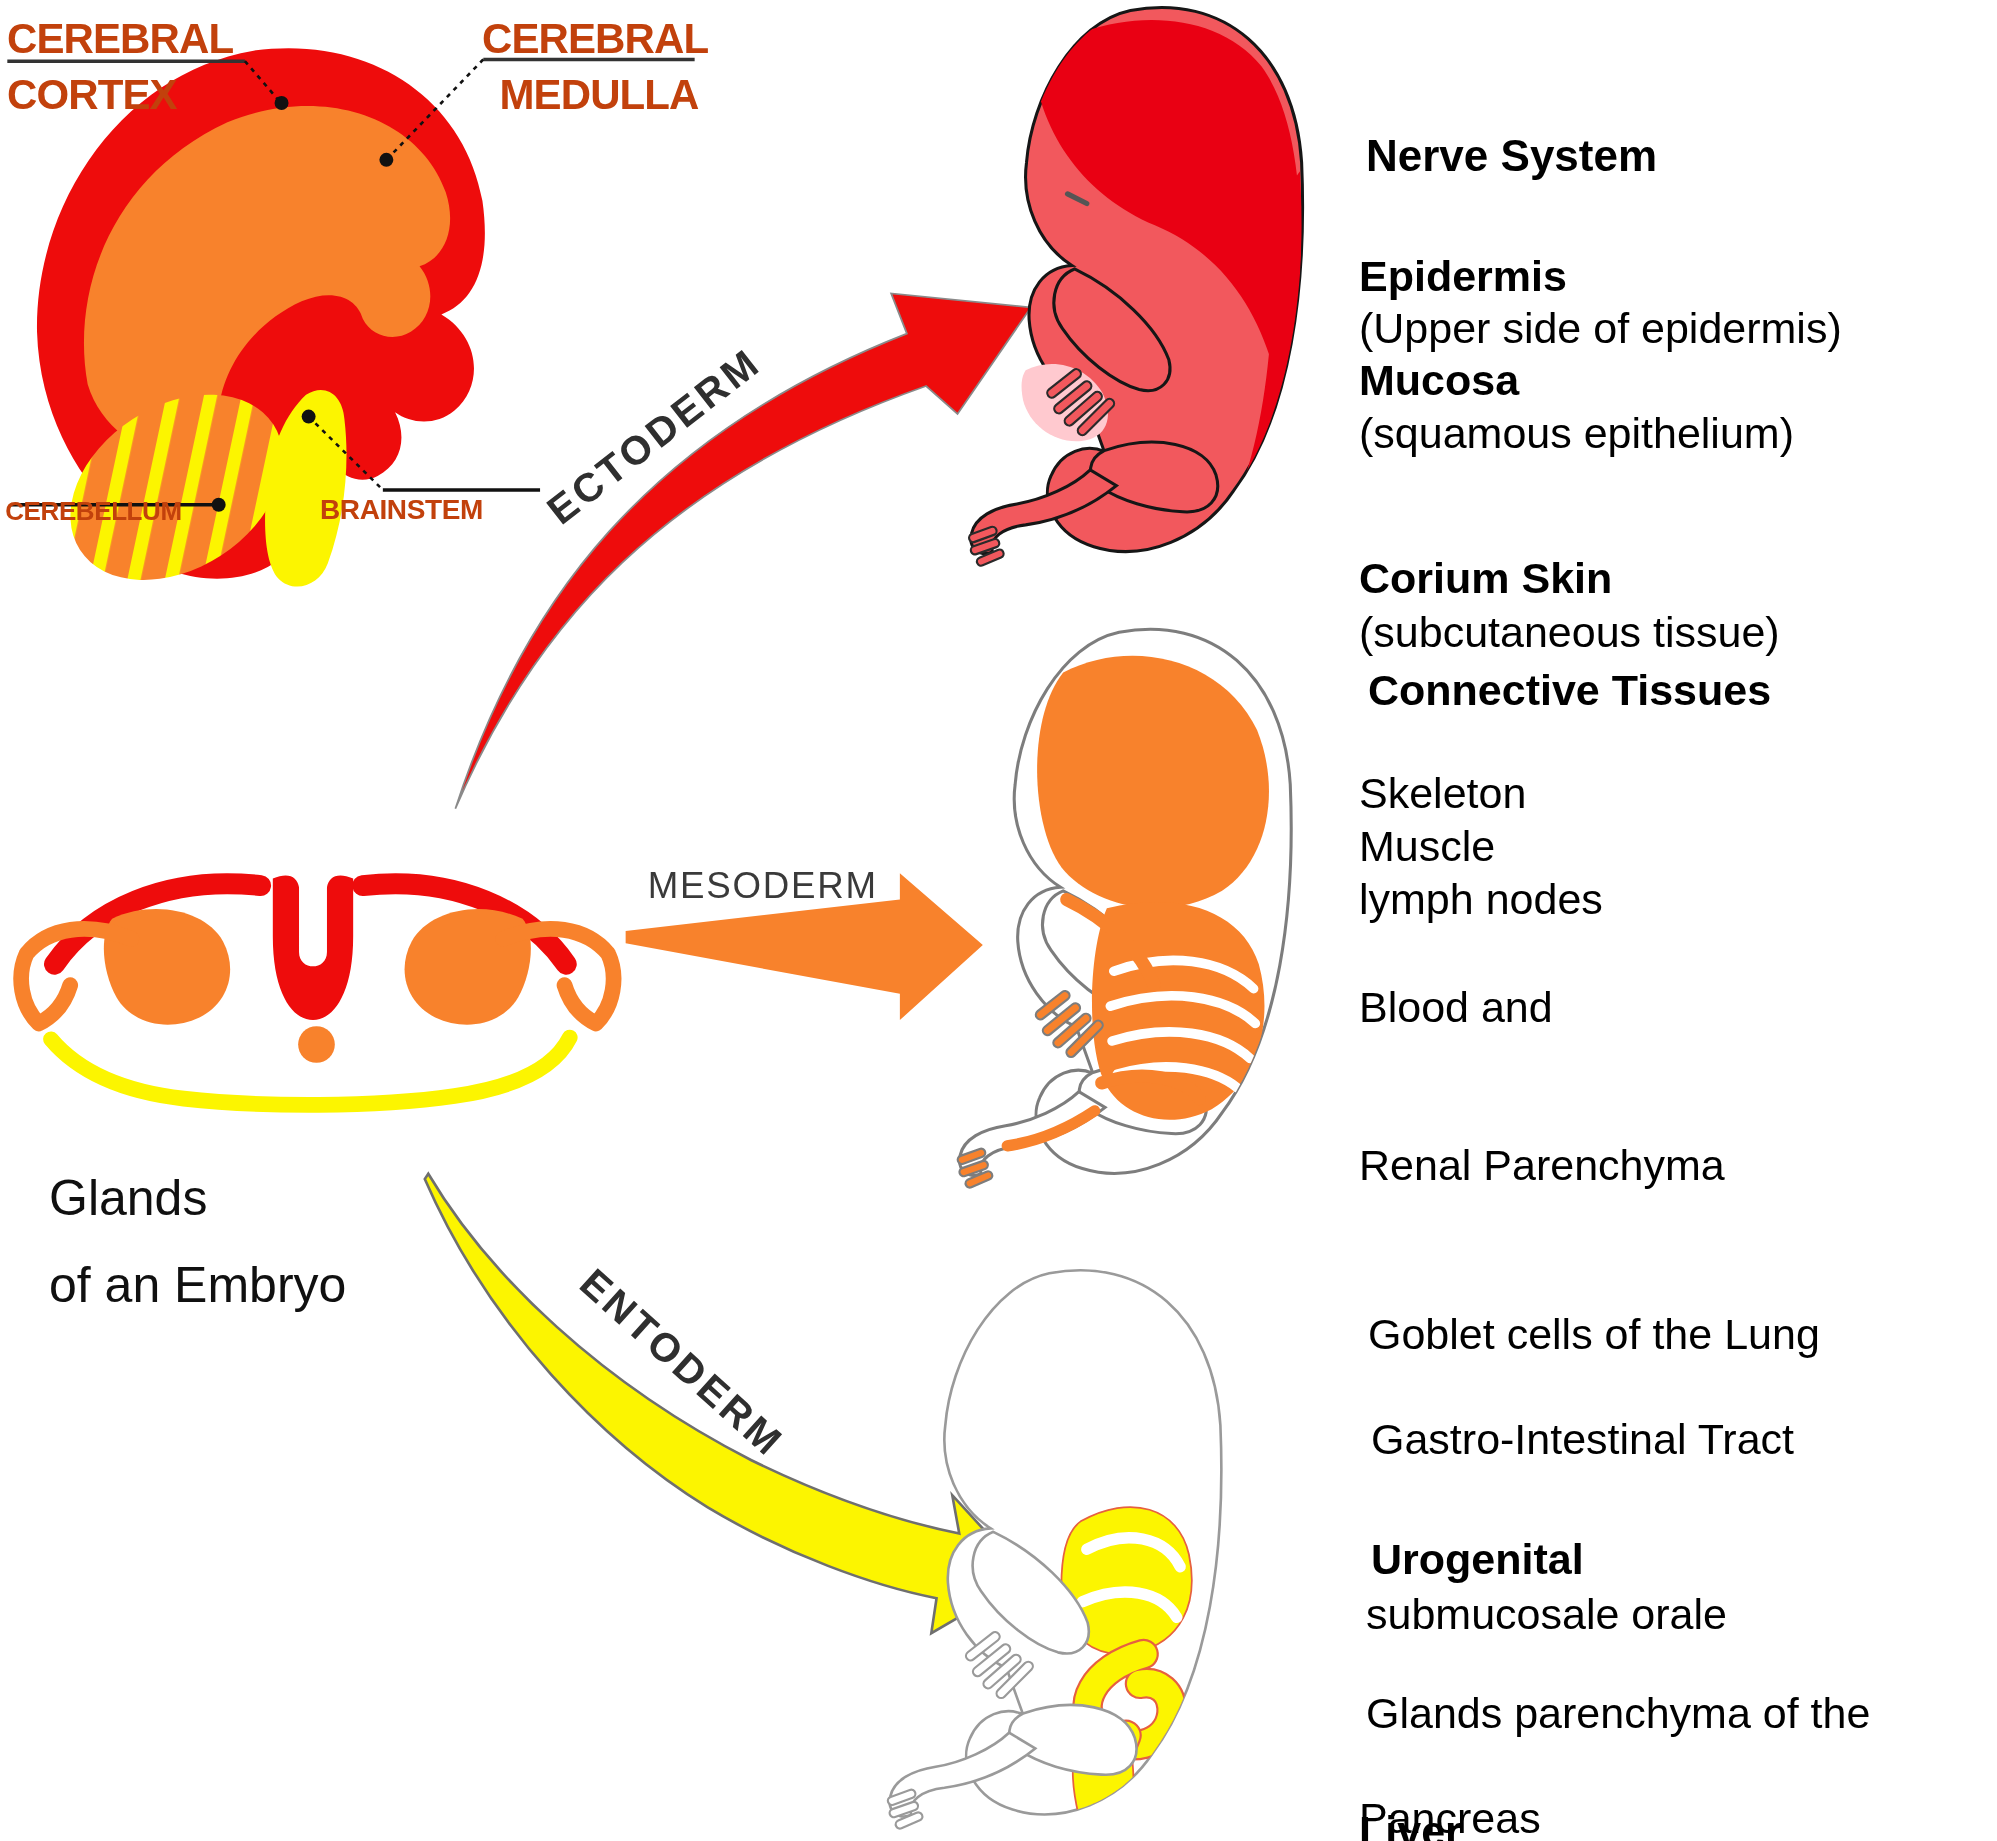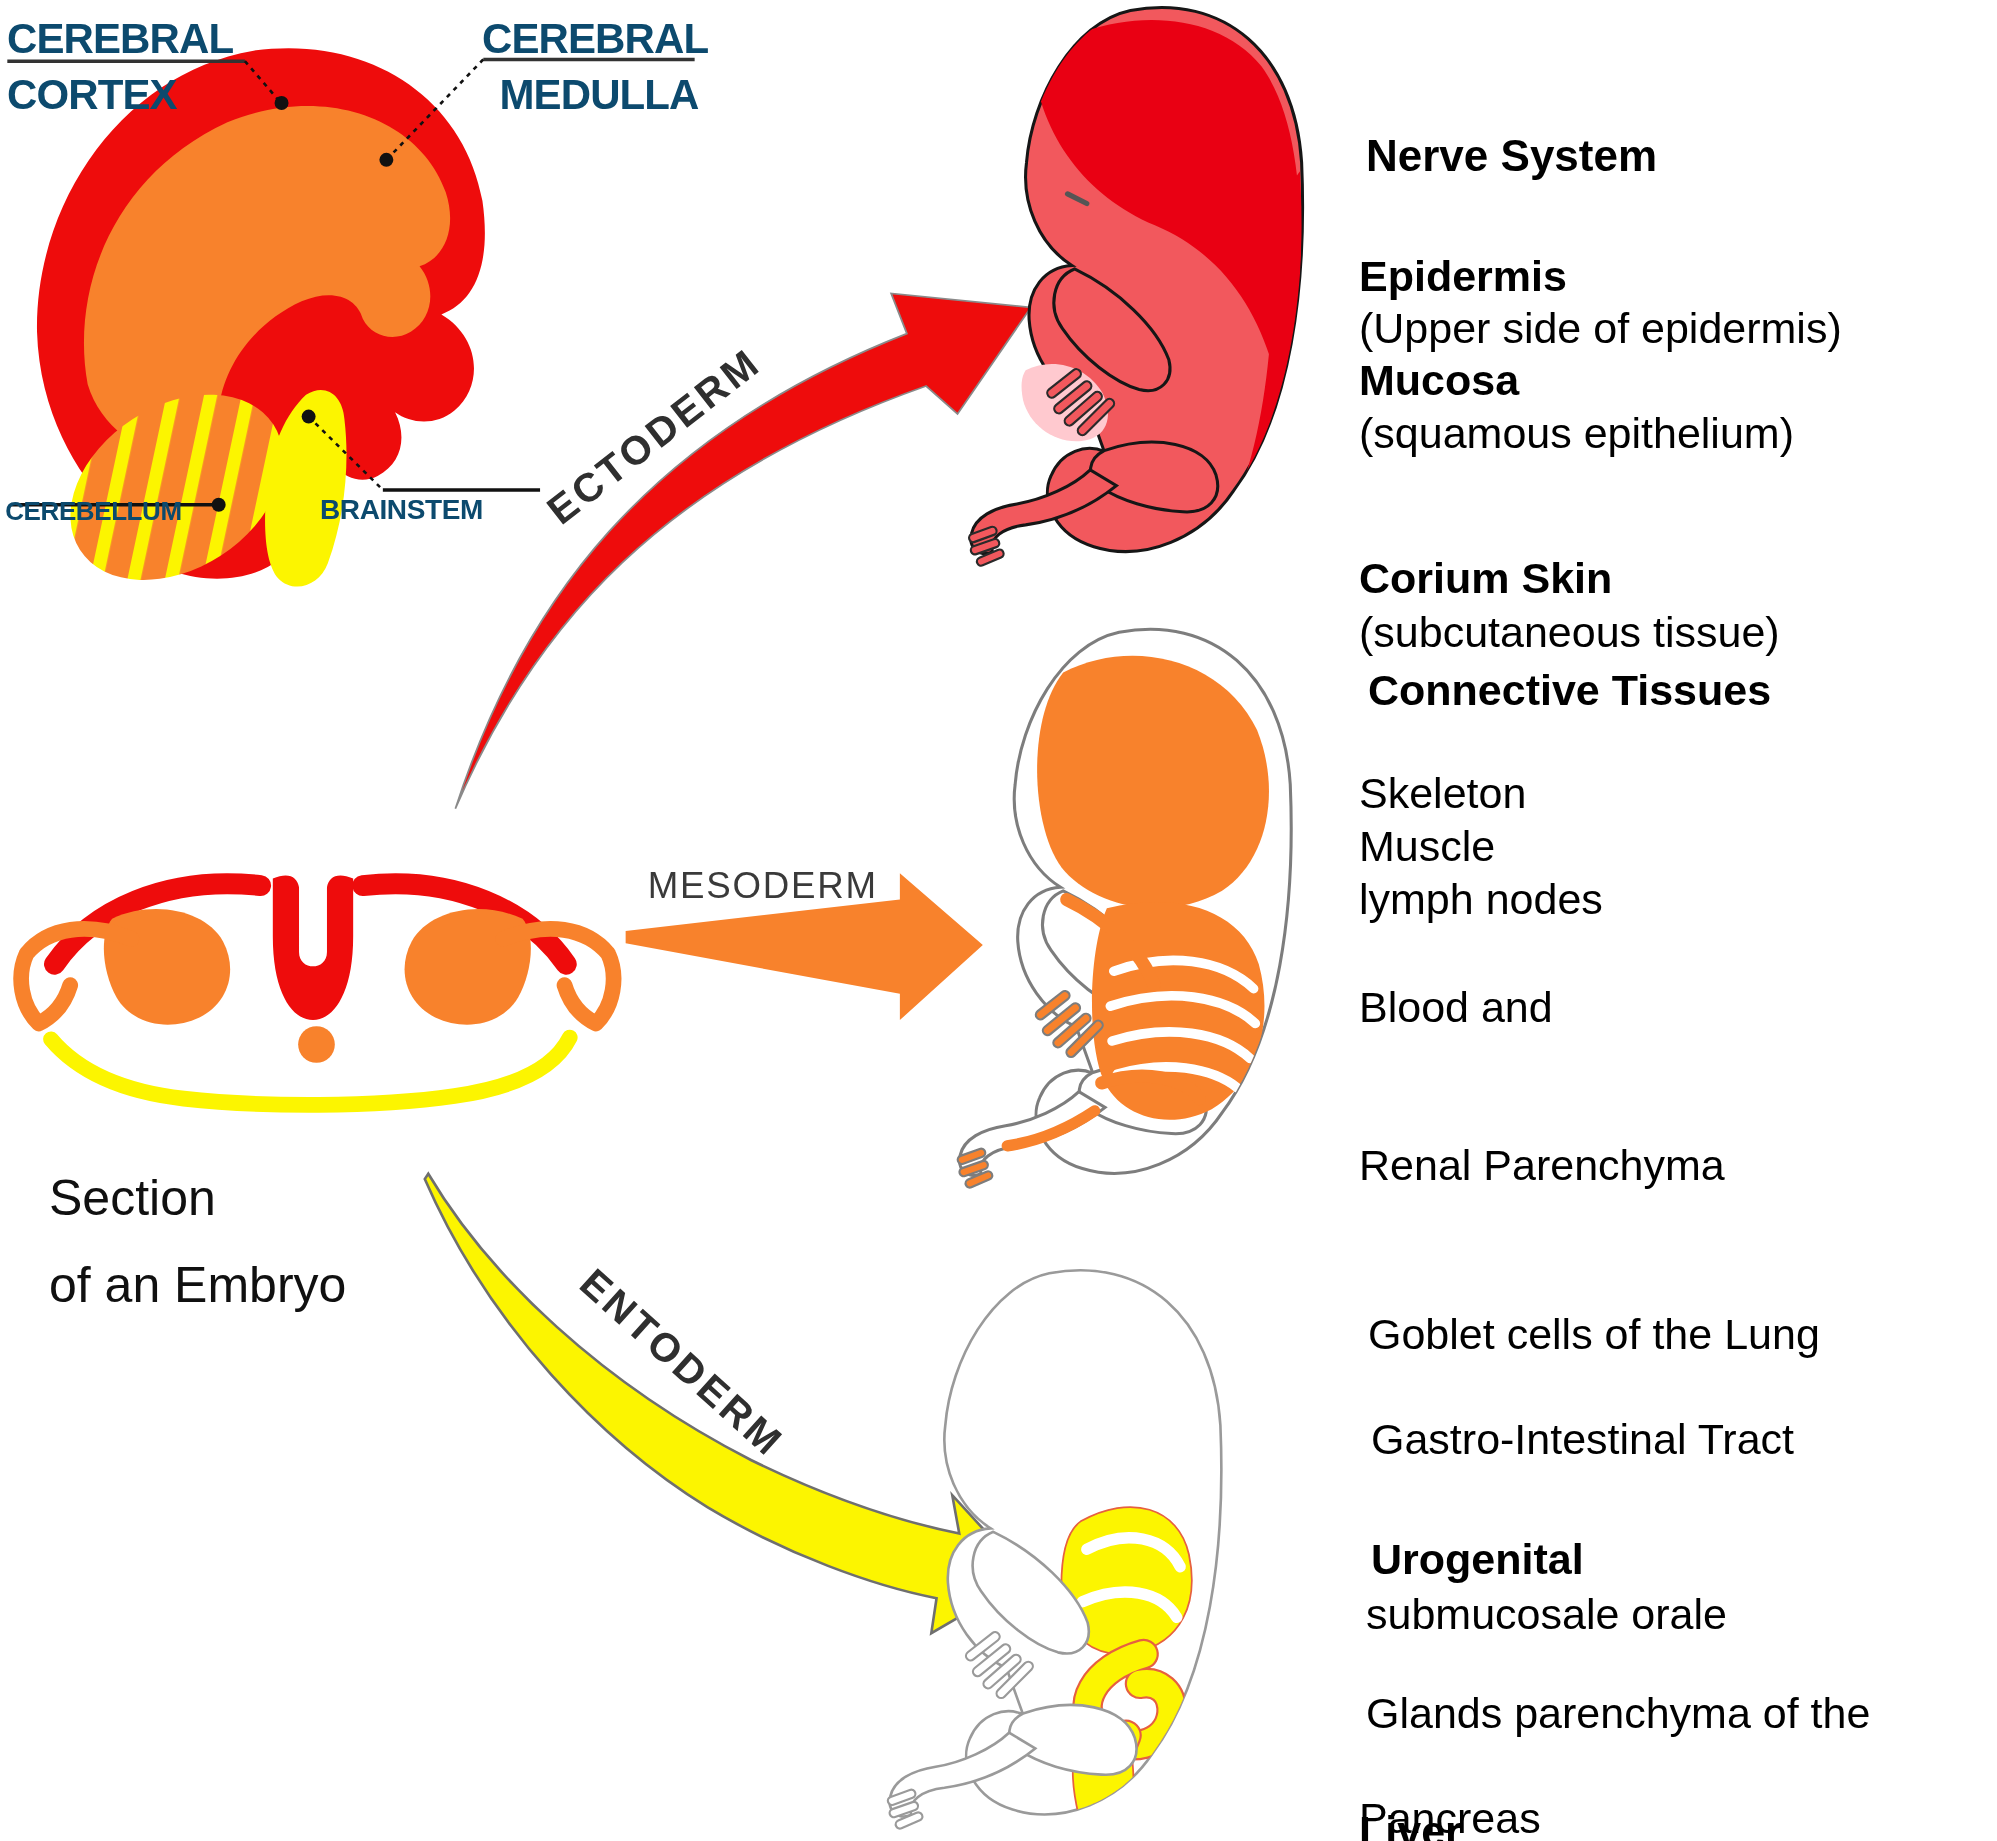--- a/index.html
+++ b/index.html
@@ -1,20 +1,20 @@
 <!DOCTYPE html>
 <html style="font-size:14px"><head>
 <meta charset="utf-8">
 <style>
   html,body{margin:0;padding:0;}
   body{width:1998px;height:1841px;position:relative;background:#fff;overflow:hidden;
        font-family:"Liberation Sans",sans-serif;}
   .stage{position:absolute;inset:0;width:1998px;height:1841px;}
   svg.art{position:absolute;left:0;top:0;}
-  .lbl{position:absolute;color:#0c4a6e;white-space:nowrap;font-family:"Liberation Sans",sans-serif;}
+  .lbl{position:absolute;color:#c2410c;white-space:nowrap;font-family:"Liberation Sans",sans-serif;}
   .brainlbl{font-weight:bold;font-size:42px;line-height:56px;letter-spacing:-0.9px;}
   .smalllbl{font-weight:bold;letter-spacing:-0.4px;}
   .sectionlbl{font-size:50px;line-height:87px;font-weight:400;color:#101010;letter-spacing:0;}
   .rl{position:absolute;left:1359px;font-size:43px;line-height:49px;color:#000000;white-space:nowrap;
       font-family:"Liberation Sans",sans-serif;}
   .rl.b{font-weight:bold;}
 </style>
 </head>
 <body>
 
@@ -179,21 +179,21 @@
 
 <div class="lbl brainlbl" style="left:482px;top:10.5px;">
   <div>CEREBRAL</div>
   <div style="padding-left:17.5px;">MEDULLA</div>
 </div>
 
 <div class="lbl smalllbl" style="left:5.2px;top:496px;font-size:26px;">CEREBELLUM</div>
 <div class="lbl smalllbl" style="left:320px;top:494px;font-size:28px;">BRAINSTEM</div>
 
 <div class="lbl sectionlbl" style="left:49px;top:1155px;">
-  <div>Section</div>
+  <div>Glands</div>
   <div>of an Embryo</div>
 </div>
 
 <div class="rl b" style="left:1366px;top:131px;font-size:44px;">Nerve System</div>
 
 <div class="rl b" style="top:252px;">Epidermis</div>
 <div class="rl" style="top:304px;">(Upper side of epidermis)</div>
 <div class="rl b" style="top:356px;">Mucosa</div>
 <div class="rl" style="top:409px;">(squamous epithelium)</div>
 

